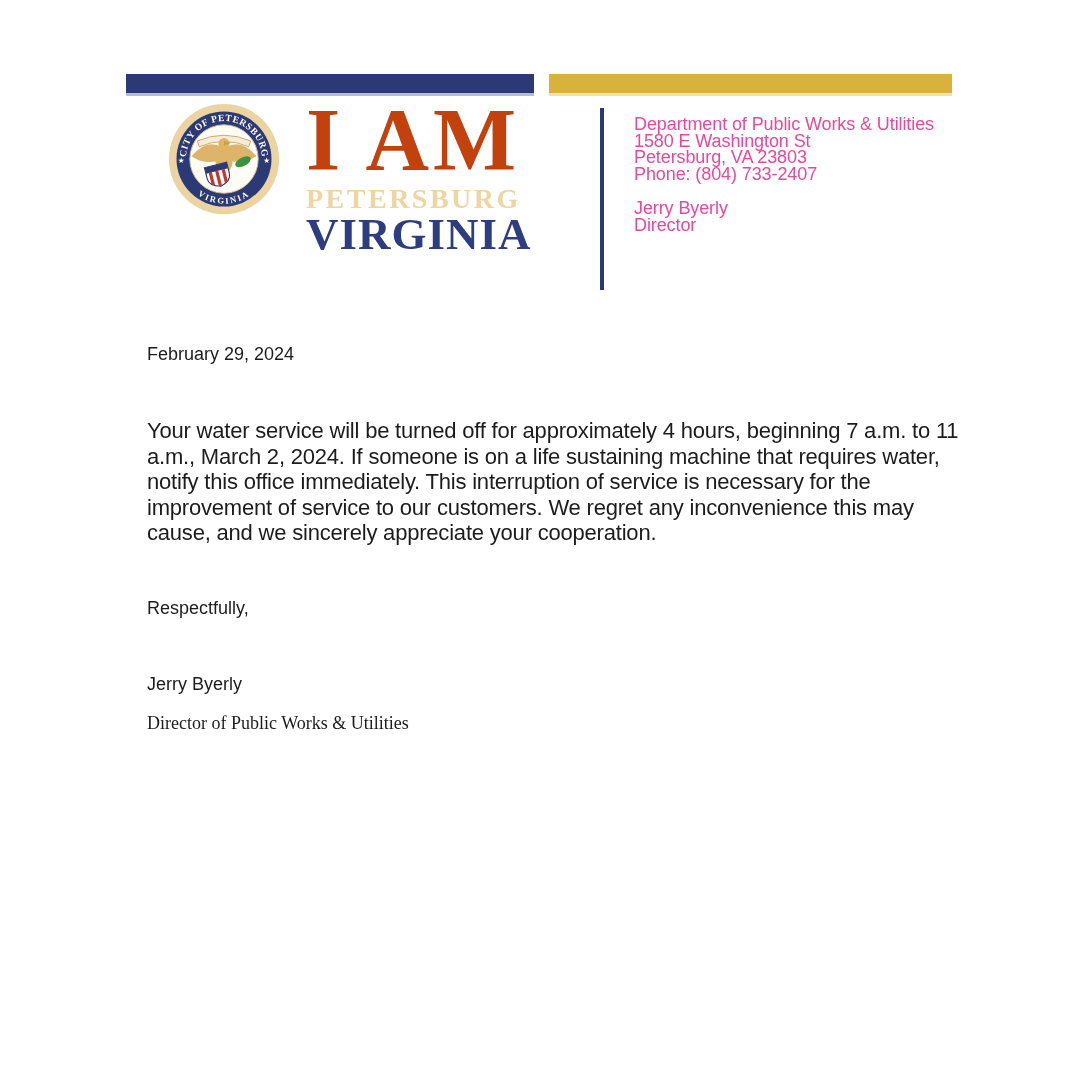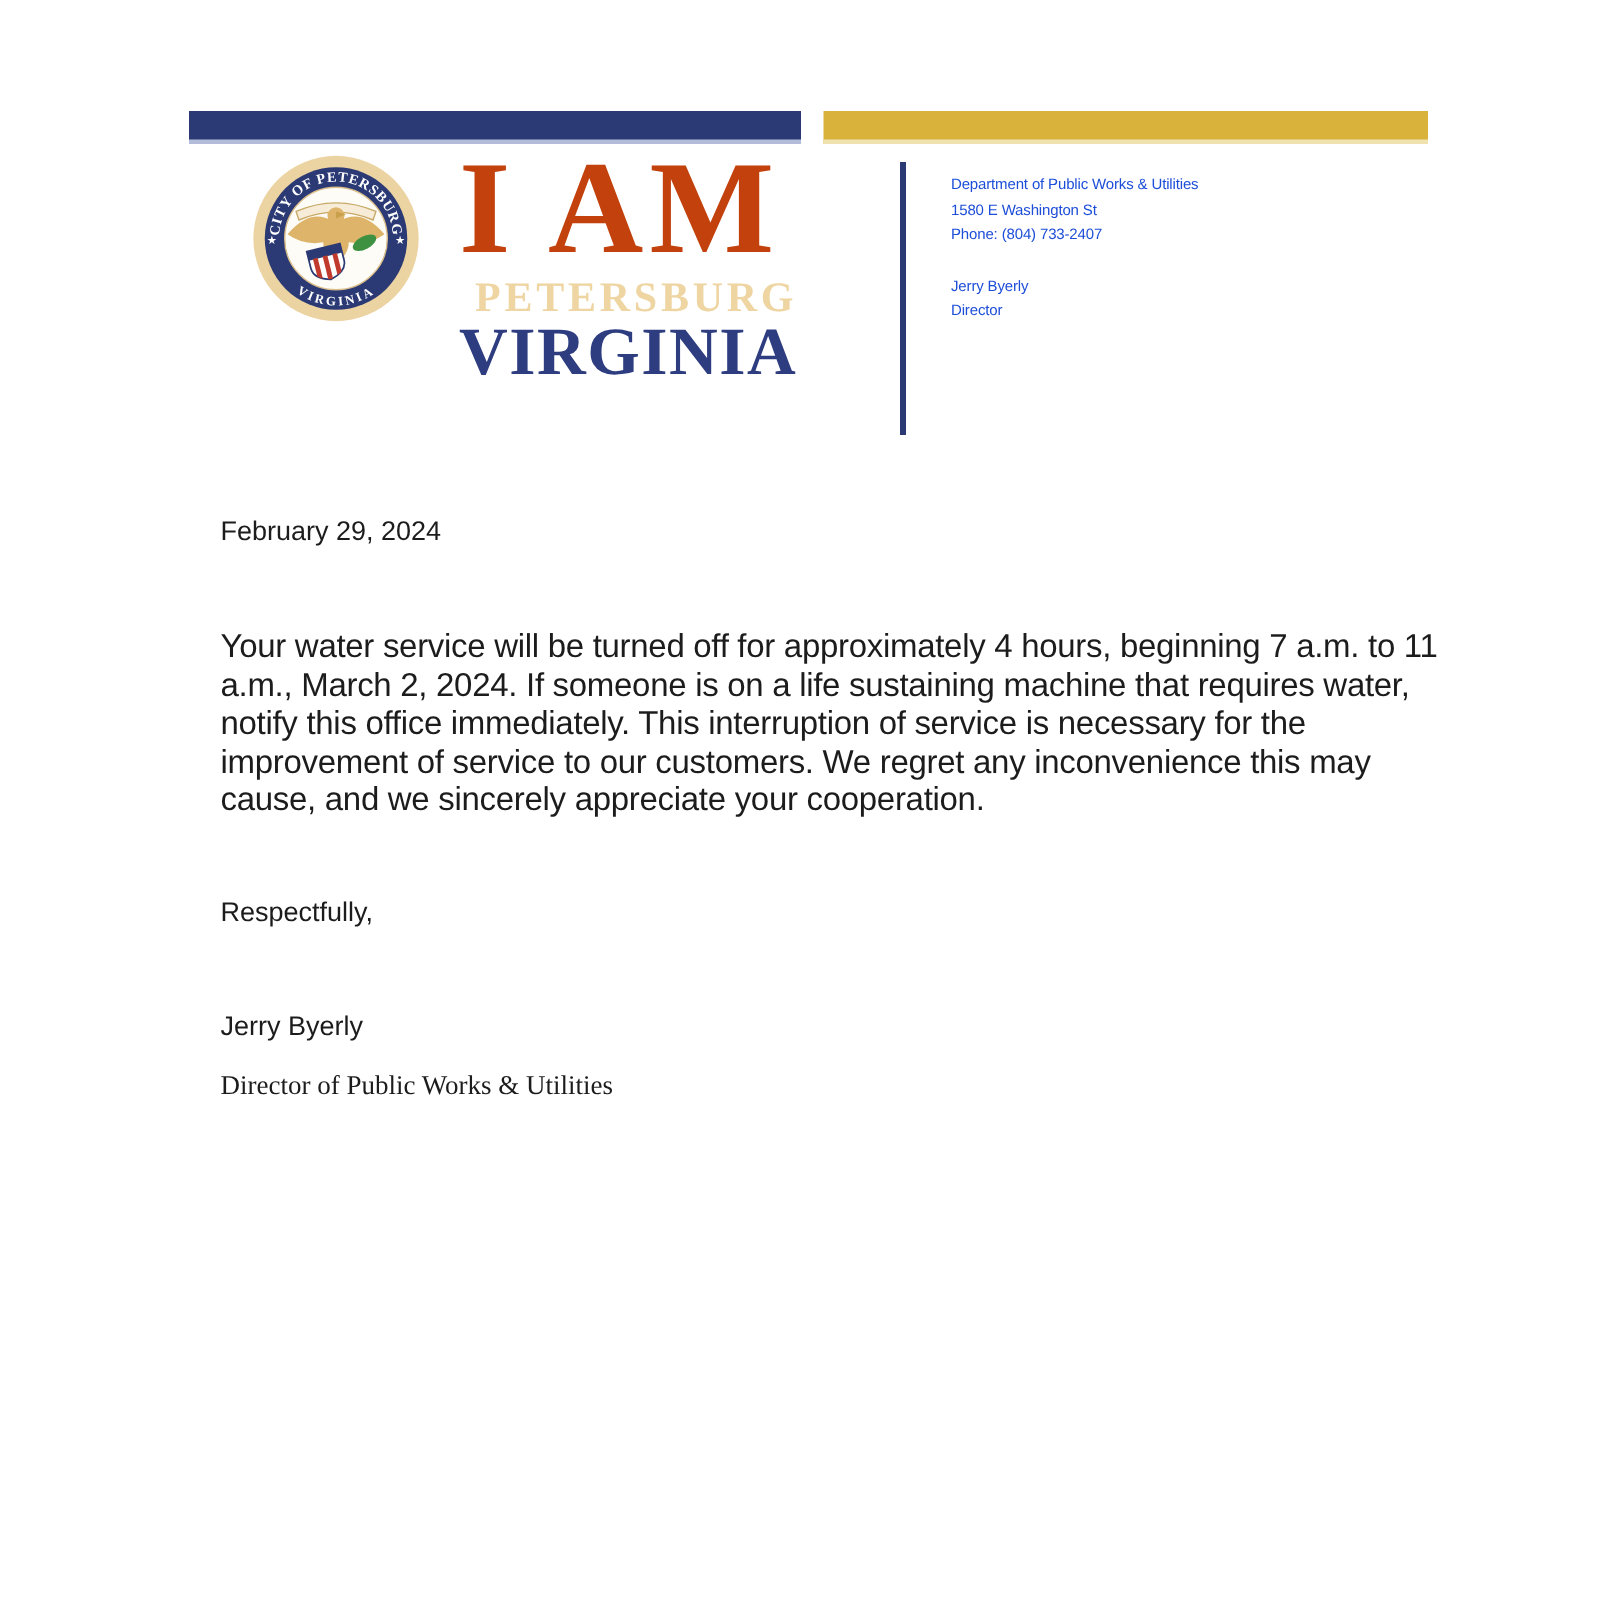--- a/index.html
+++ b/index.html
@@ -21,32 +21,32 @@
     background:#d9b23c;border-bottom:3px solid #efe2ae;
   }
   
   .seal{position:absolute;left:167px;top:102px;width:114px;height:114px;}
   
   .wordmark{position:absolute;left:306px;top:96px;font-family:"Liberation Serif", serif;font-weight:bold;}
   .wm-iam{
     font-size:88px;line-height:88px;color:#c2410c;letter-spacing:4px;white-space:nowrap;
   }
   .wm-petersburg{
-    font-size:28px;line-height:26px;color:#eed5a2;letter-spacing:2.5px;margin-top:2px;white-space:nowrap;text-align:right;
+    font-size:28px;line-height:26px;color:#eed5a2;letter-spacing:2.5px;margin-top:2px;white-space:nowrap;
   }
   .wm-virginia{
     font-size:45px;line-height:42px;color:#2e3d80;letter-spacing:1px;margin-top:1px;white-space:nowrap;
   }
   
   .divider{
     position:absolute;left:600px;top:108px;width:4px;height:182px;background:#2b3a74;
   }
   .contact{
     position:absolute;left:634px;top:116px;width:320px;
-    font-size:10px;line-height:16.5px;color:#1d4ed8;letter-spacing:-0.1px;
+    font-size:18px;line-height:16.5px;color:#ec4899;letter-spacing:-0.1px;
   }
   .contact p{margin:0;}
   .contact .phone{}
   .contact .name{margin-top:18px;}
   .contact .title{margin-top:0;}
   
   .letter-date{
     position:absolute;left:147px;top:342px;font-size:18px;line-height:25px;
   }
   .letter-body{
@@ -120,20 +120,21 @@
     <div class="wm-iam">I AM</div>
     <div class="wm-petersburg">PETERSBURG</div>
     <div class="wm-virginia">VIRGINIA</div>
   </div>
 
   <div class="divider"></div>
 
   <div class="contact">
     <p>Department of Public Works &amp; Utilities</p>
     <p>1580 E Washington St</p>
+    <p>Petersburg, VA 23803</p>
     <p class="phone">Phone: (804) 733-2407</p>
     <p class="name">Jerry Byerly</p>
     <p class="title">Director</p>
   </div>
 
   <div class="letter-date">February 29, 2024</div>
   <div class="letter-body">Your water service will be turned off for approximately 4 hours, beginning 7 a.m. to 11 a.m., March 2, 2024. If someone is on a life sustaining machine that requires water, notify this office immediately. This interruption of service is necessary for the improvement of service to our customers. We regret any inconvenience this may cause, and we sincerely appreciate your cooperation.</div>
   <div class="letter-closing">Respectfully,</div>
   <div class="sig-name">Jerry Byerly</div>
   <div class="sig-title">Director of Public Works &amp; Utilities</div>

